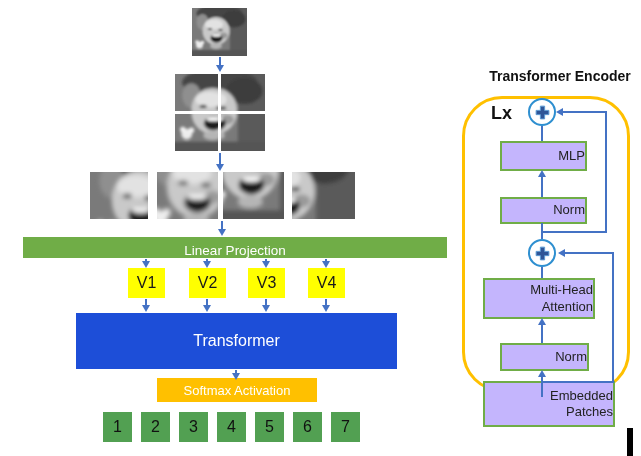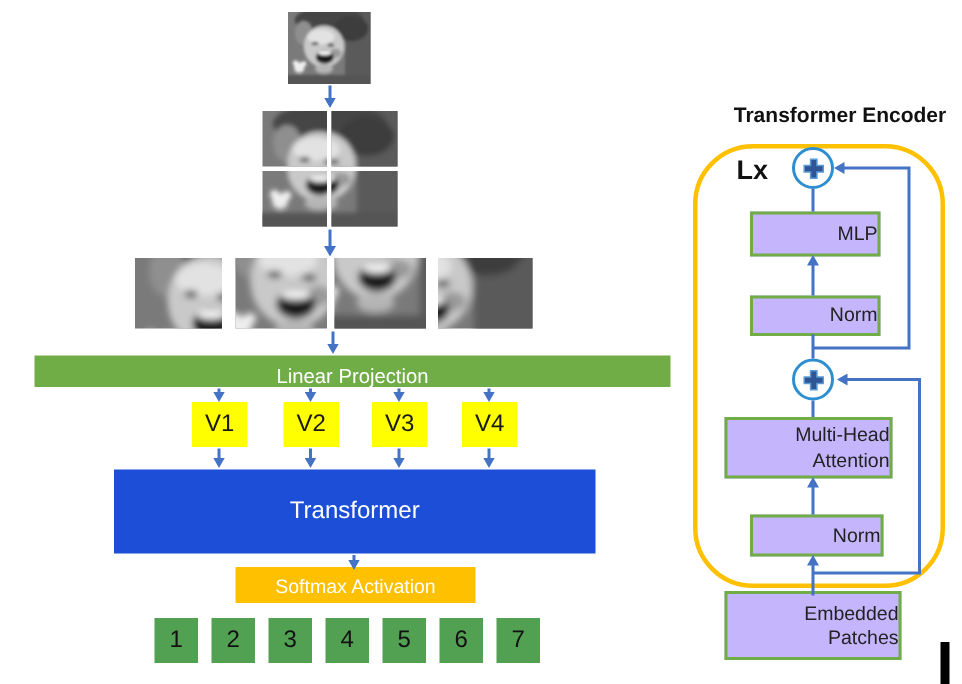--- a/index.html
+++ b/index.html
@@ -18,21 +18,21 @@
   .class-box{width:29px;height:30px;background:#52A052;color:#111;font-size:16px;display:flex;align-items:center;justify-content:center;}
   
   .enc-title{left:475px;top:68px;width:170px;color:#111;font-size:14px;font-weight:700;}
   .enc-frame{left:462px;top:96px;width:168px;height:296px;border:3px solid #FFC000;border-radius:40px;background:transparent;}
   .repeat{left:471px;top:103px;width:40px;color:#111;font-size:18px;font-weight:700;text-align:left;margin-left:20px;}
   .enc-box{background:#c4b5fd;border:2px solid #70AD47;color:#222;font-size:13px;line-height:1.25;flex-direction:column;align-items:flex-end;}
   .mlp{left:500px;top:141px;width:87px;height:30px;}
   .norm-top{left:500px;top:197px;width:87px;height:27px;}
   .mha{left:483px;top:278px;width:112px;height:41px;}
   .norm-bot{left:500px;top:343px;width:89px;height:28px;}
-  .embedded{left:483px;top:394px;width:118px;height:46px;}
+  .embedded{left:483px;top:381px;width:132px;height:46px;}
   .plus-circle{width:28px;height:28px;border:2.5px solid #2E8FD0;border-radius:50%;background:#fff;display:flex;align-items:center;justify-content:center;}
   .plus1{left:528px;top:98px;}
   .plus2{left:528px;top:239px;}
   .black-bar{left:627px;top:428px;width:6px;height:28px;background:#000;}
   svg.face{position:absolute;}
   #wires{position:absolute;left:0;top:0;pointer-events:none;}
 </style>
 </head>
 <body>
 

